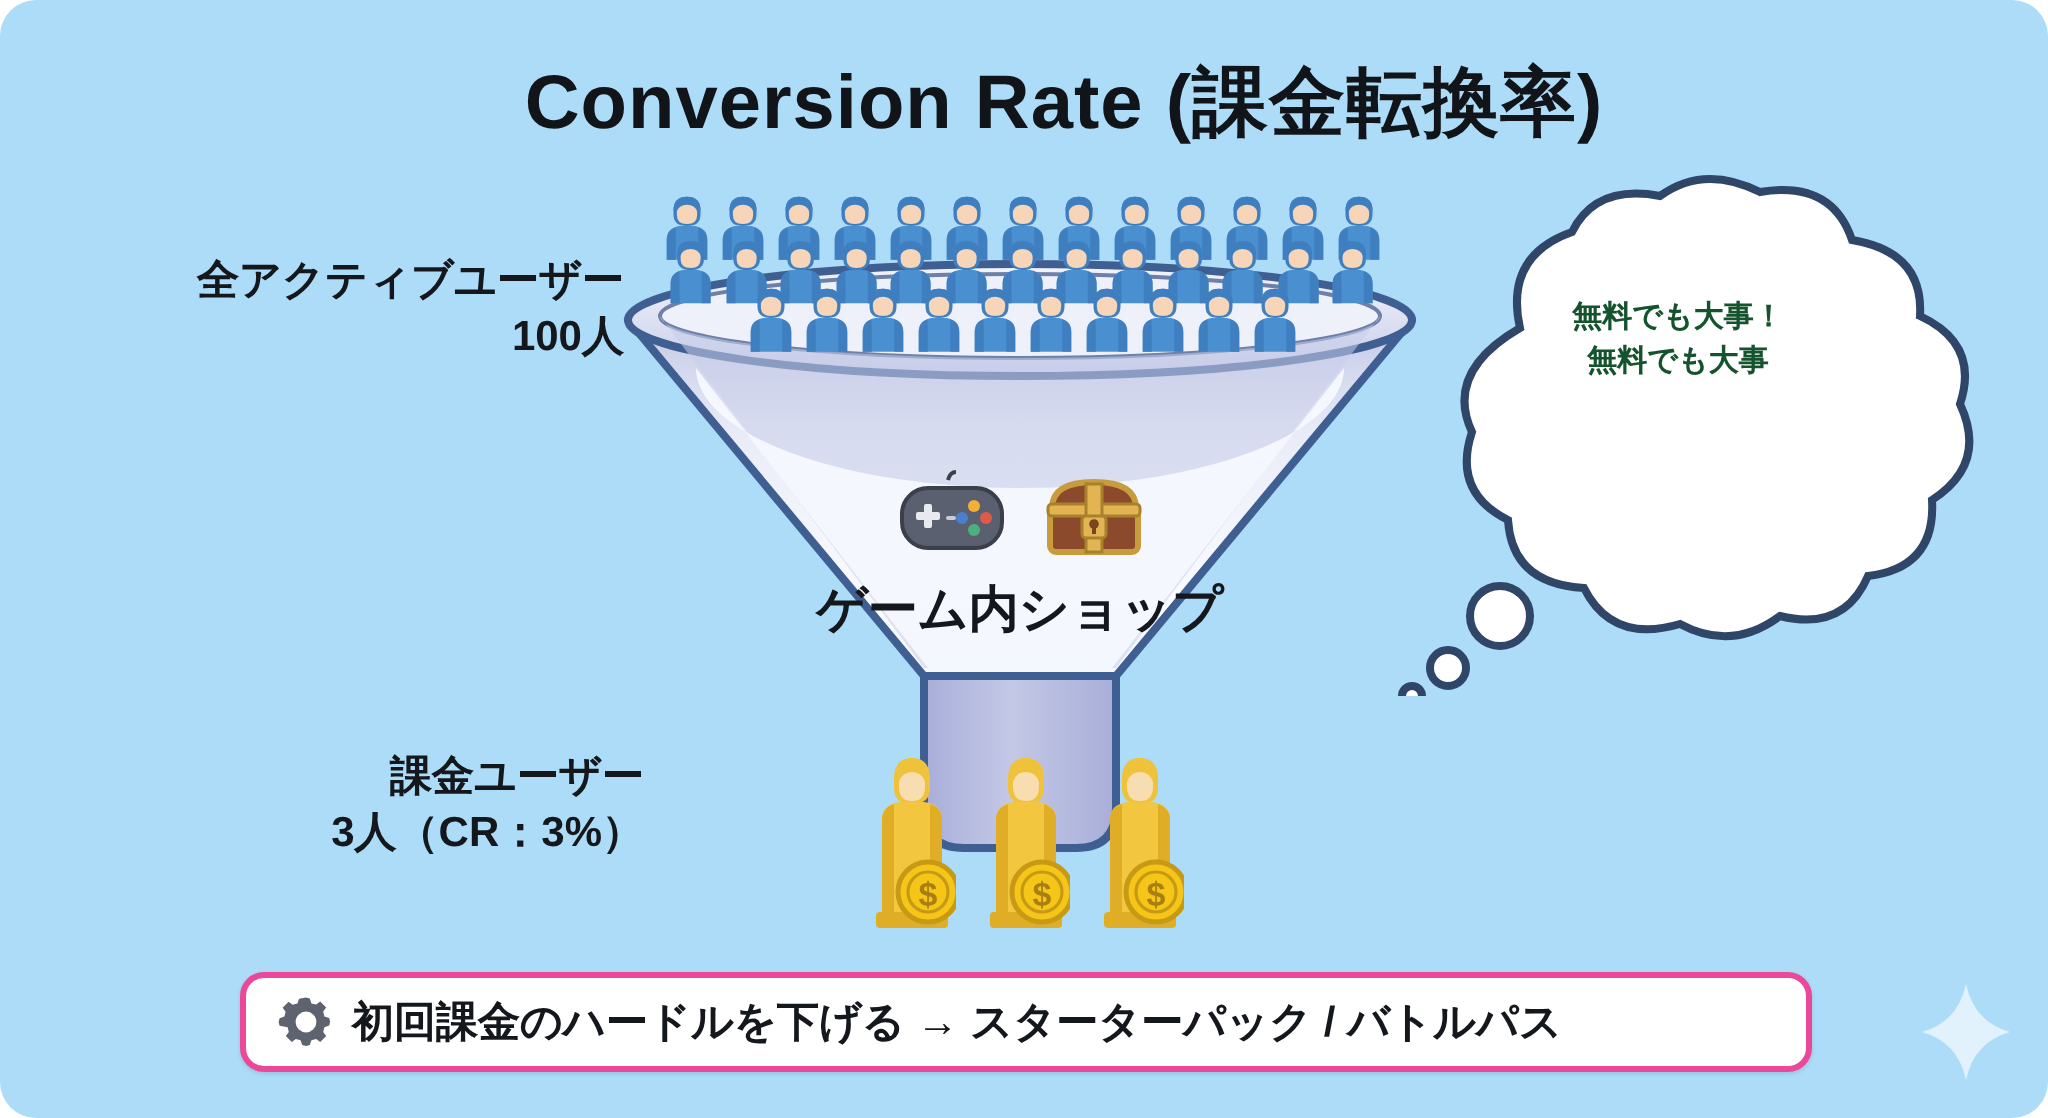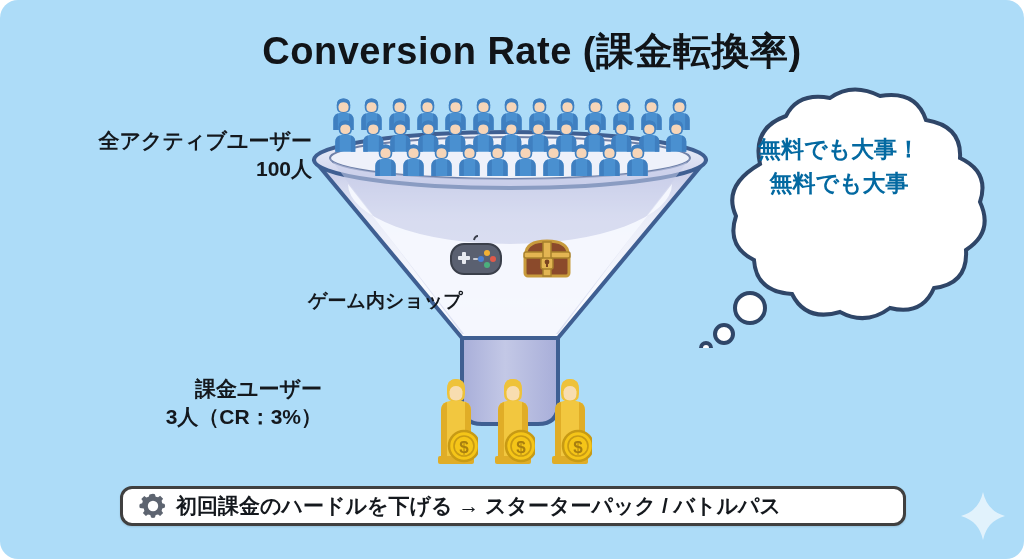--- a/index.html
+++ b/index.html
@@ -79,21 +79,22 @@
     justify-content: center;
     gap: 1px;
   }
   #crowd-row-0 { top: 0px;  left: 6px; width: 374px; }
   #crowd-row-1 { top: 22px; left: 14px; width: 358px; }
   #crowd-row-2 { top: 46px; left: 38px; width: 310px; }
   #shop-label {
     position: absolute;
     left: 0; right: 0;
     top: 288px;
-    font-size: 19px;
+    text-align: center;
+    font-size: 25px;
     font-weight: bold;
     color: #14181d;
     white-space: nowrap;
   }
 
   
   #payers {
     position: absolute;
     left: 434px;
     top: 374px;
@@ -107,39 +108,39 @@
   #thought {
     position: absolute;
     left: 694px;
     top: 86px;
     width: 300px;
     height: 262px;
   }
   #thought-text {
     position: absolute;
     left: 714px;
-    top: 132px;
+    top: 148px;
     width: 250px;
     text-align: center;
-    font-size: 23px;
+    font-size: 15px;
     font-weight: bold;
-    color: #0369a1;
+    color: #14532d;
     line-height: 1.48;
   }
   #thought-text span { display: block; white-space: nowrap; }
 
   
   #bottom-bar {
     position: absolute;
     left: 120px;
     top: 486px;
     width: 786px;
-    height: 40px;
+    height: 50px;
     background: #ffffff;
-    border: 3px solid #404040;
+    border: 3px solid #ec4899;
     border-radius: 12px;
     display: flex;
     align-items: center;
     box-sizing: border-box;
     padding-left: 16px;
     box-shadow: 0 1px 2px rgba(0,0,0,0.12);
   }
   #gear-icon { flex: 0 0 auto; line-height: 0; margin-right: 9px; }
   #bottom-text {
     font-size: 21px;

